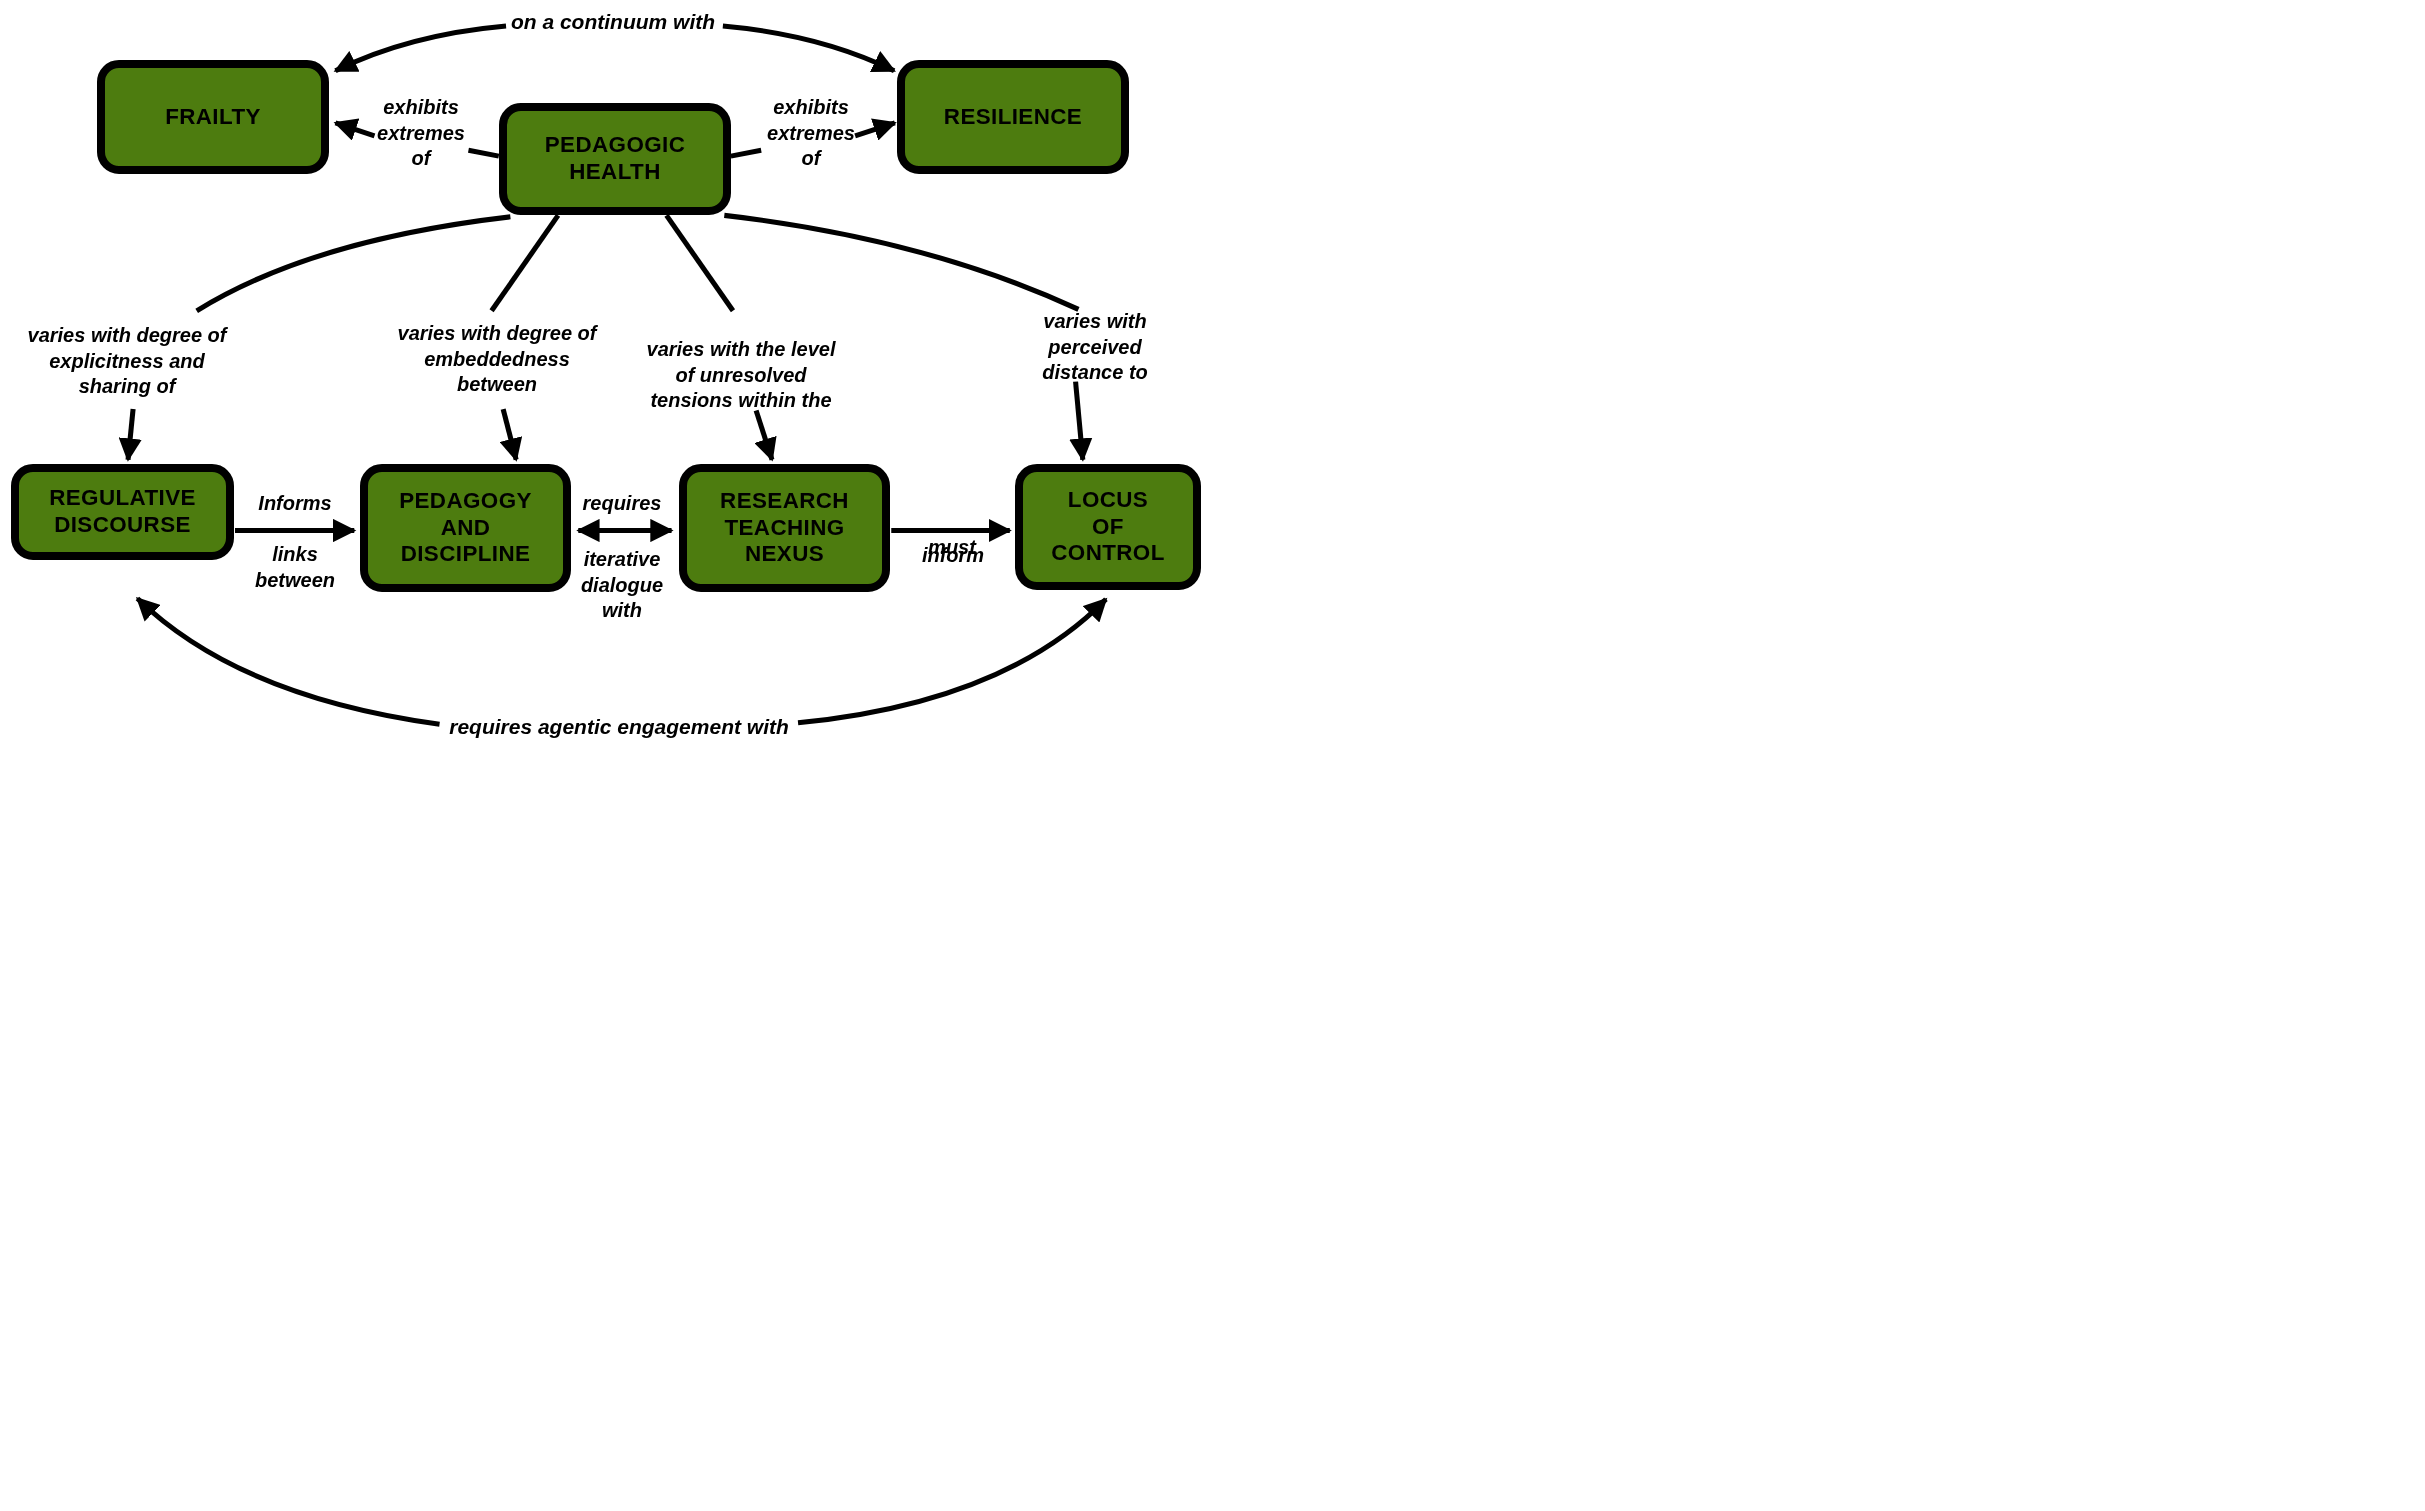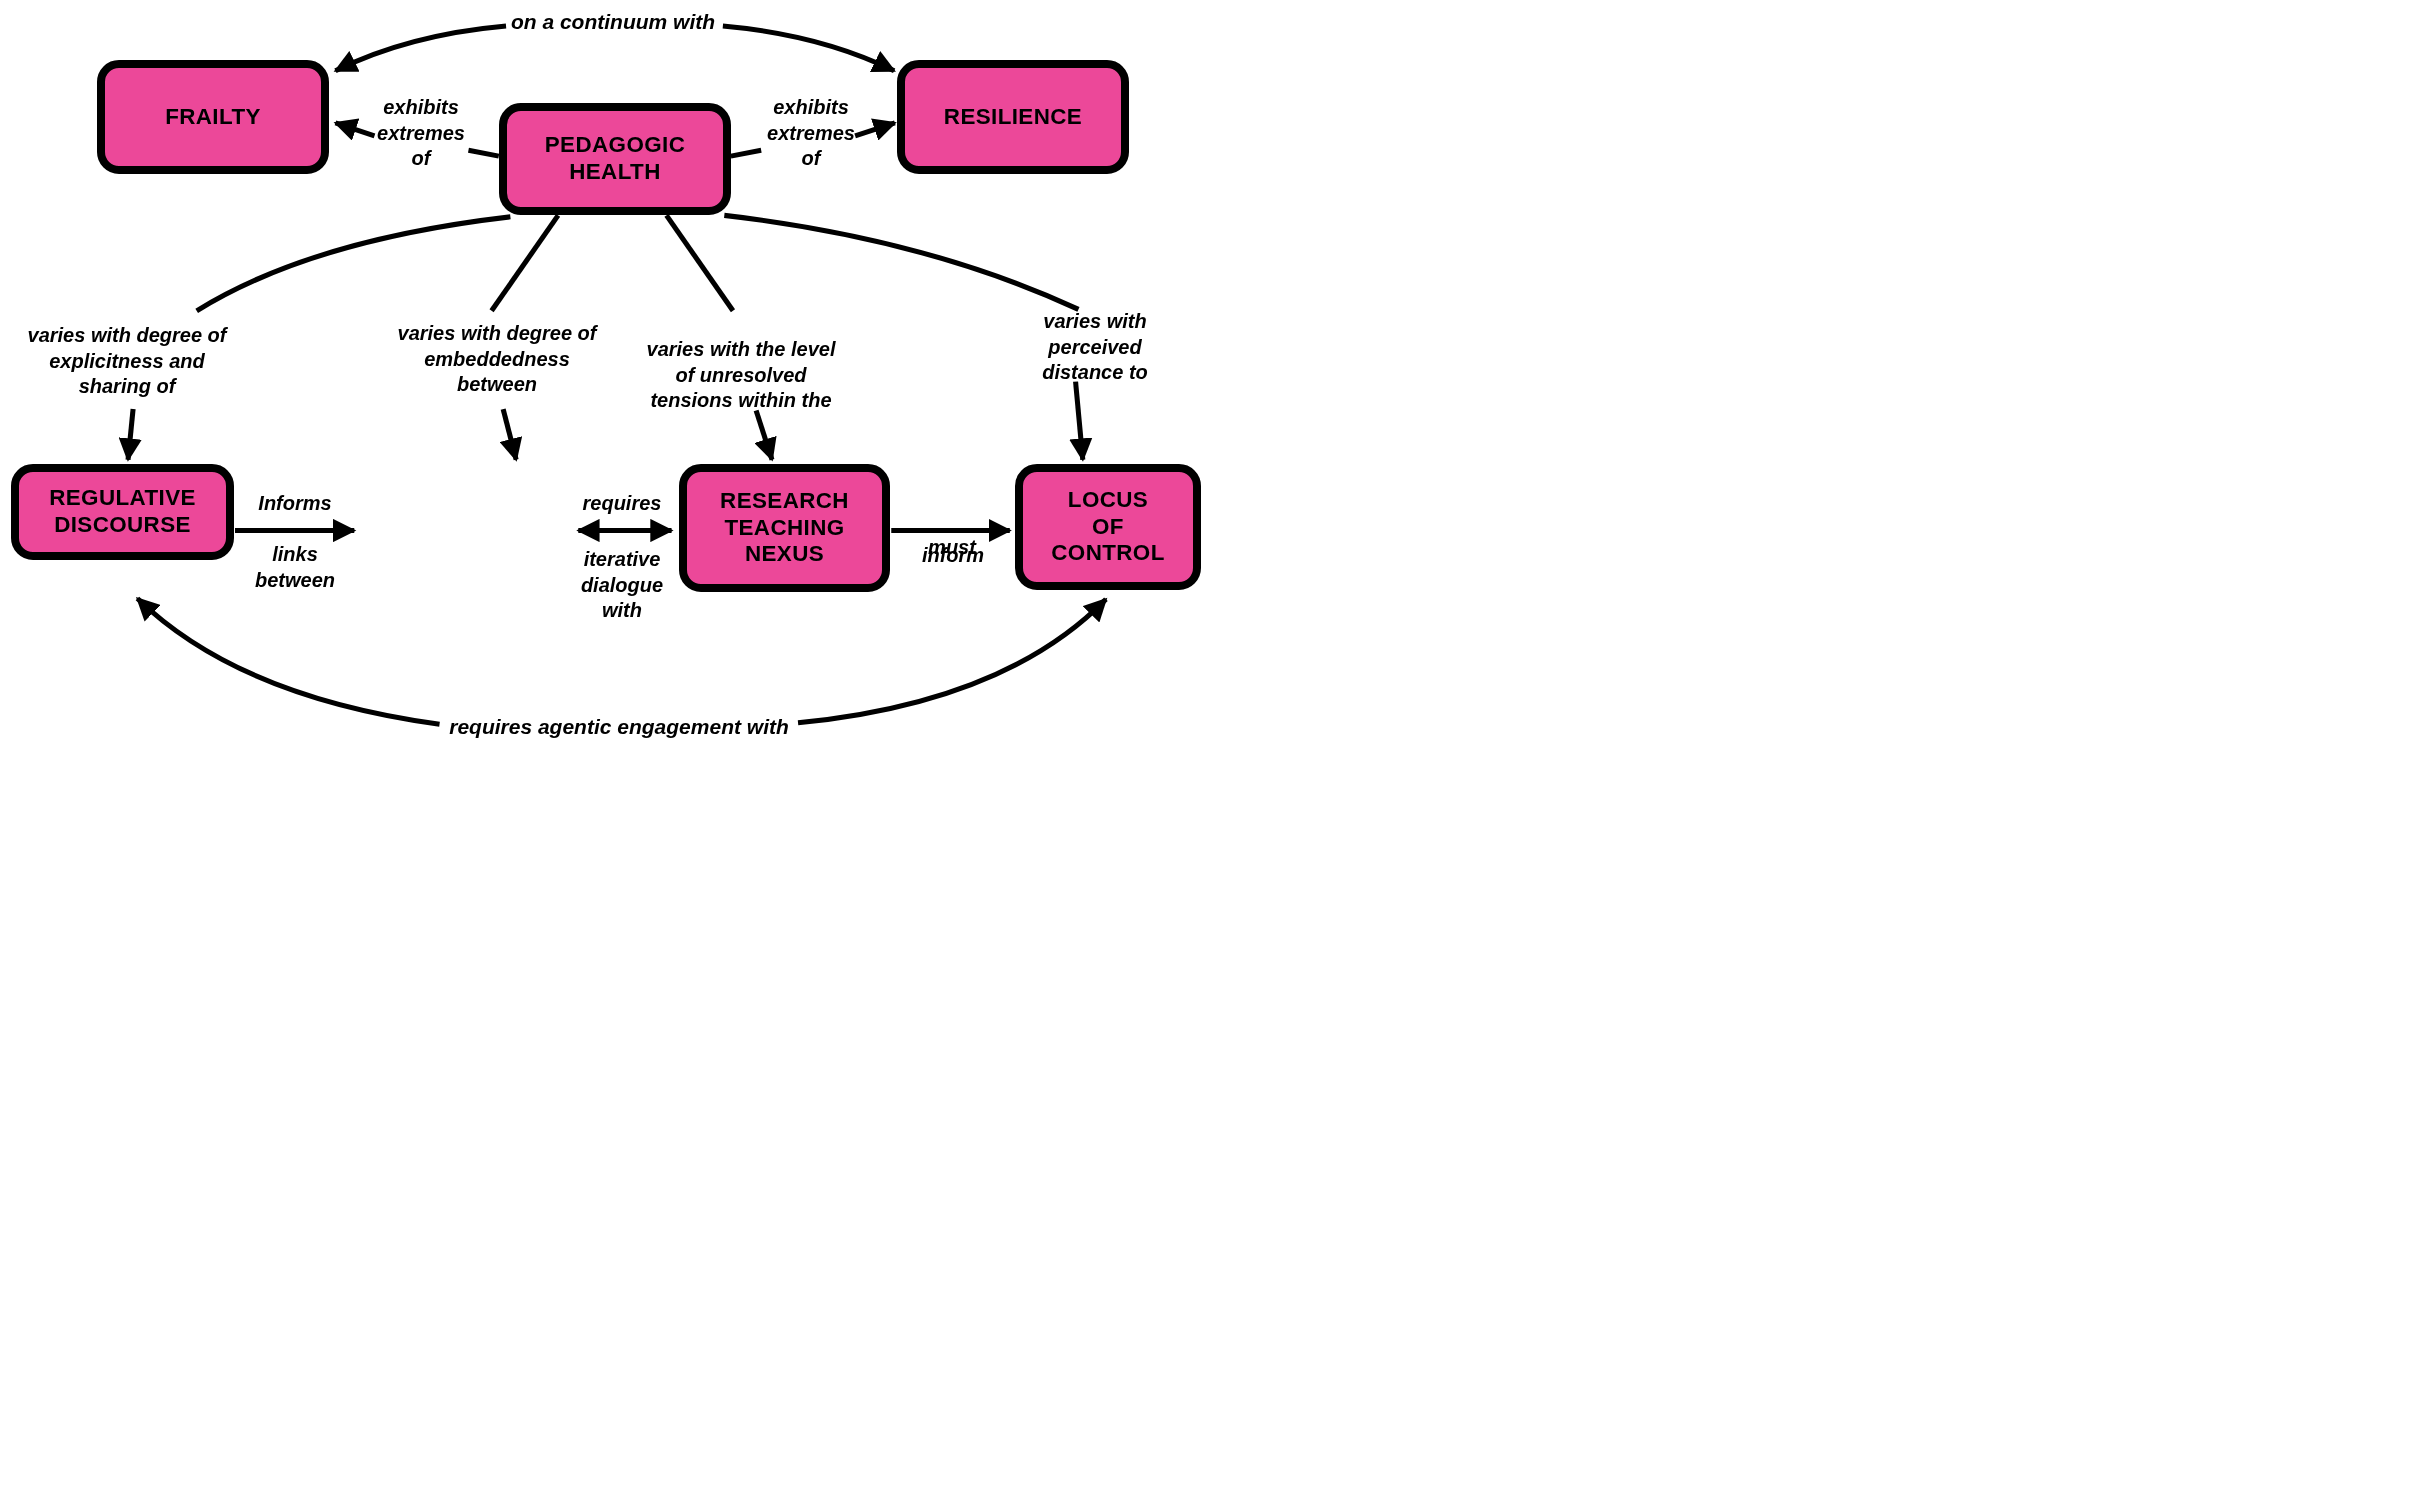--- a/index.html
+++ b/index.html
@@ -4,21 +4,21 @@
 <style>
   html,body { margin:0; padding:0; background:#ffffff; }
   .canvas {
     position:relative; width:1213px; height:756px; background:#ffffff;
     font-family:"Liberation Sans", sans-serif; color:#000; overflow:hidden;
   }
   svg.wires { position:absolute; left:0; top:0; width:1213px; height:756px; }
   svg.wires path { stroke:#000000; stroke-width:7; fill:none; }
   svg.wires .ahead { fill:#000000; stroke:none; }
   .node {
-    position:absolute; background:#ec4899; border:8px solid #000000; border-radius:22px;
+    position:absolute; background:#4d7c0f; border:8px solid #000000; border-radius:22px;
     display:flex; align-items:center; justify-content:center; text-align:center;
     font-weight:bold; font-size:22.4px; line-height:1.2; white-space:pre-line;
     letter-spacing:0.4px; box-sizing:border-box;
   }
   .elabel {
     position:absolute; transform:translate(-50%,-50%); text-align:center;
     font-weight:bold; font-style:italic; font-size:20px; line-height:1.28;
     white-space:pre-line;
   }
   .elabel.big { font-size:21px; }
@@ -58,20 +58,23 @@
   <div class="node" style="left:97px; top:60px; width:232px; height:114px;">FRAILTY</div>
 
   <div class="node" style="left:499px; top:103px; width:232px; height:112px;">PEDAGOGIC
 HEALTH</div>
 
   <div class="node" style="left:897px; top:60px; width:232px; height:114px;">RESILIENCE</div>
 
   <div class="node" style="left:11px; top:464px; width:223px; height:96px;">REGULATIVE
 DISCOURSE</div>
 
+  <div class="node" style="left:360px; top:464px; width:211px; height:128px;">PEDAGOGY
+AND
+DISCIPLINE</div>
 
   <div class="node" style="left:679px; top:464px; width:211px; height:128px;">RESEARCH
 TEACHING
 NEXUS</div>
 
   <div class="node" style="left:1015px; top:464px; width:186px; height:126px;">LOCUS
 OF
 CONTROL</div>
 
   <div class="elabel big" style="left:613px; top:22px;">on a continuum with</div>

